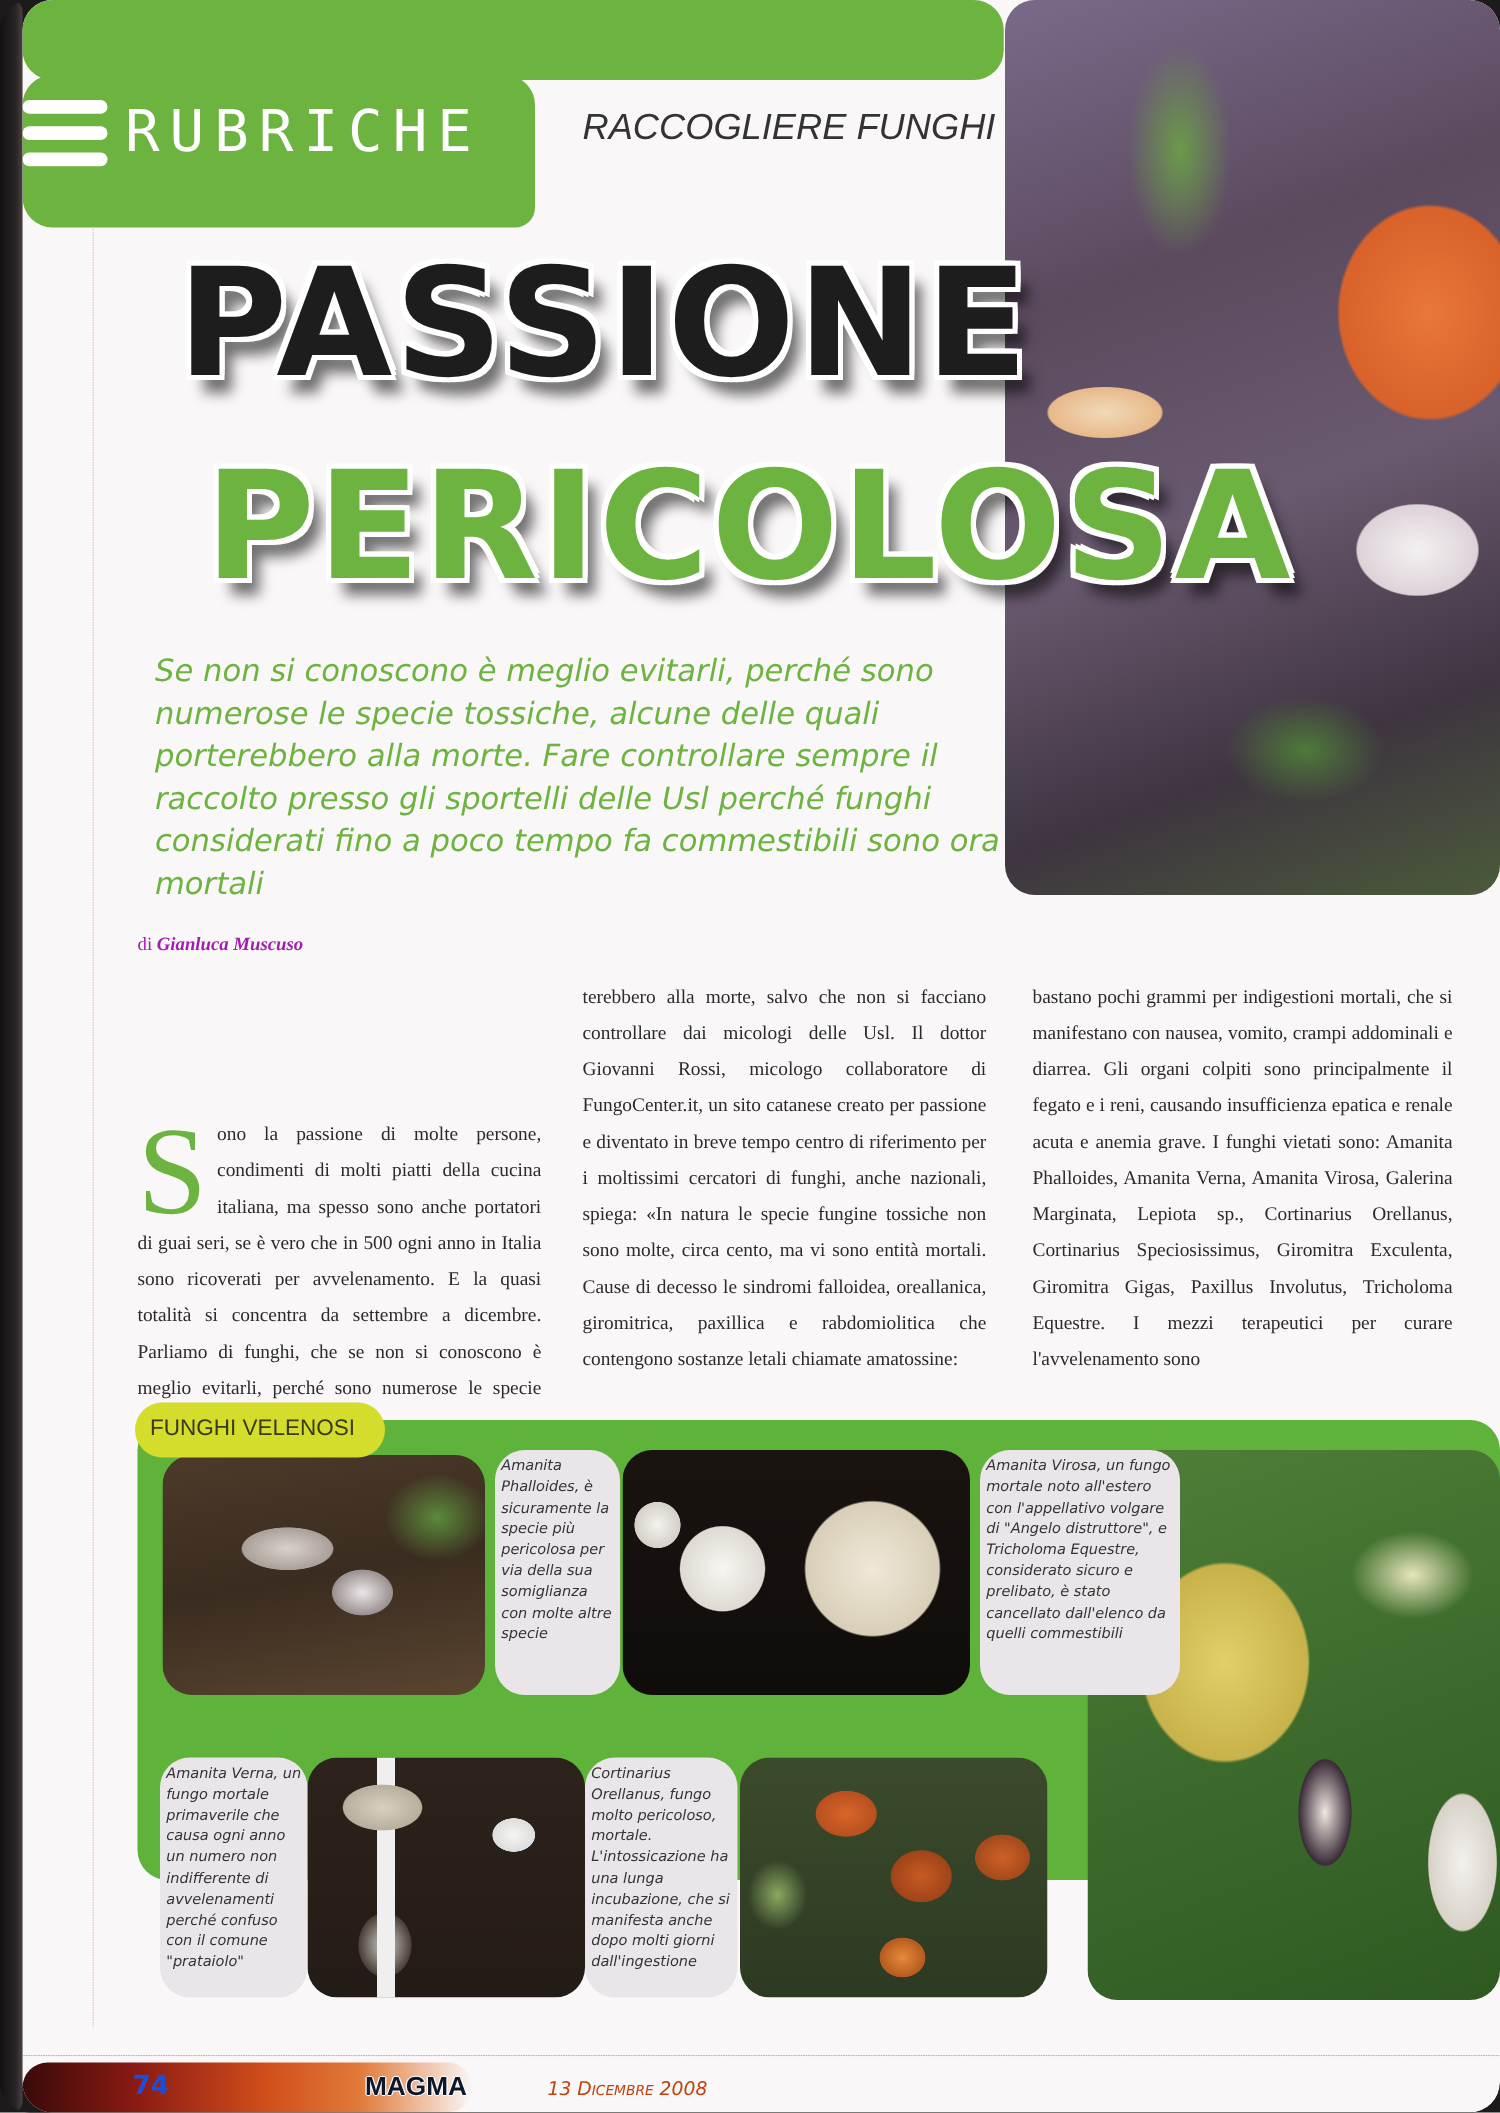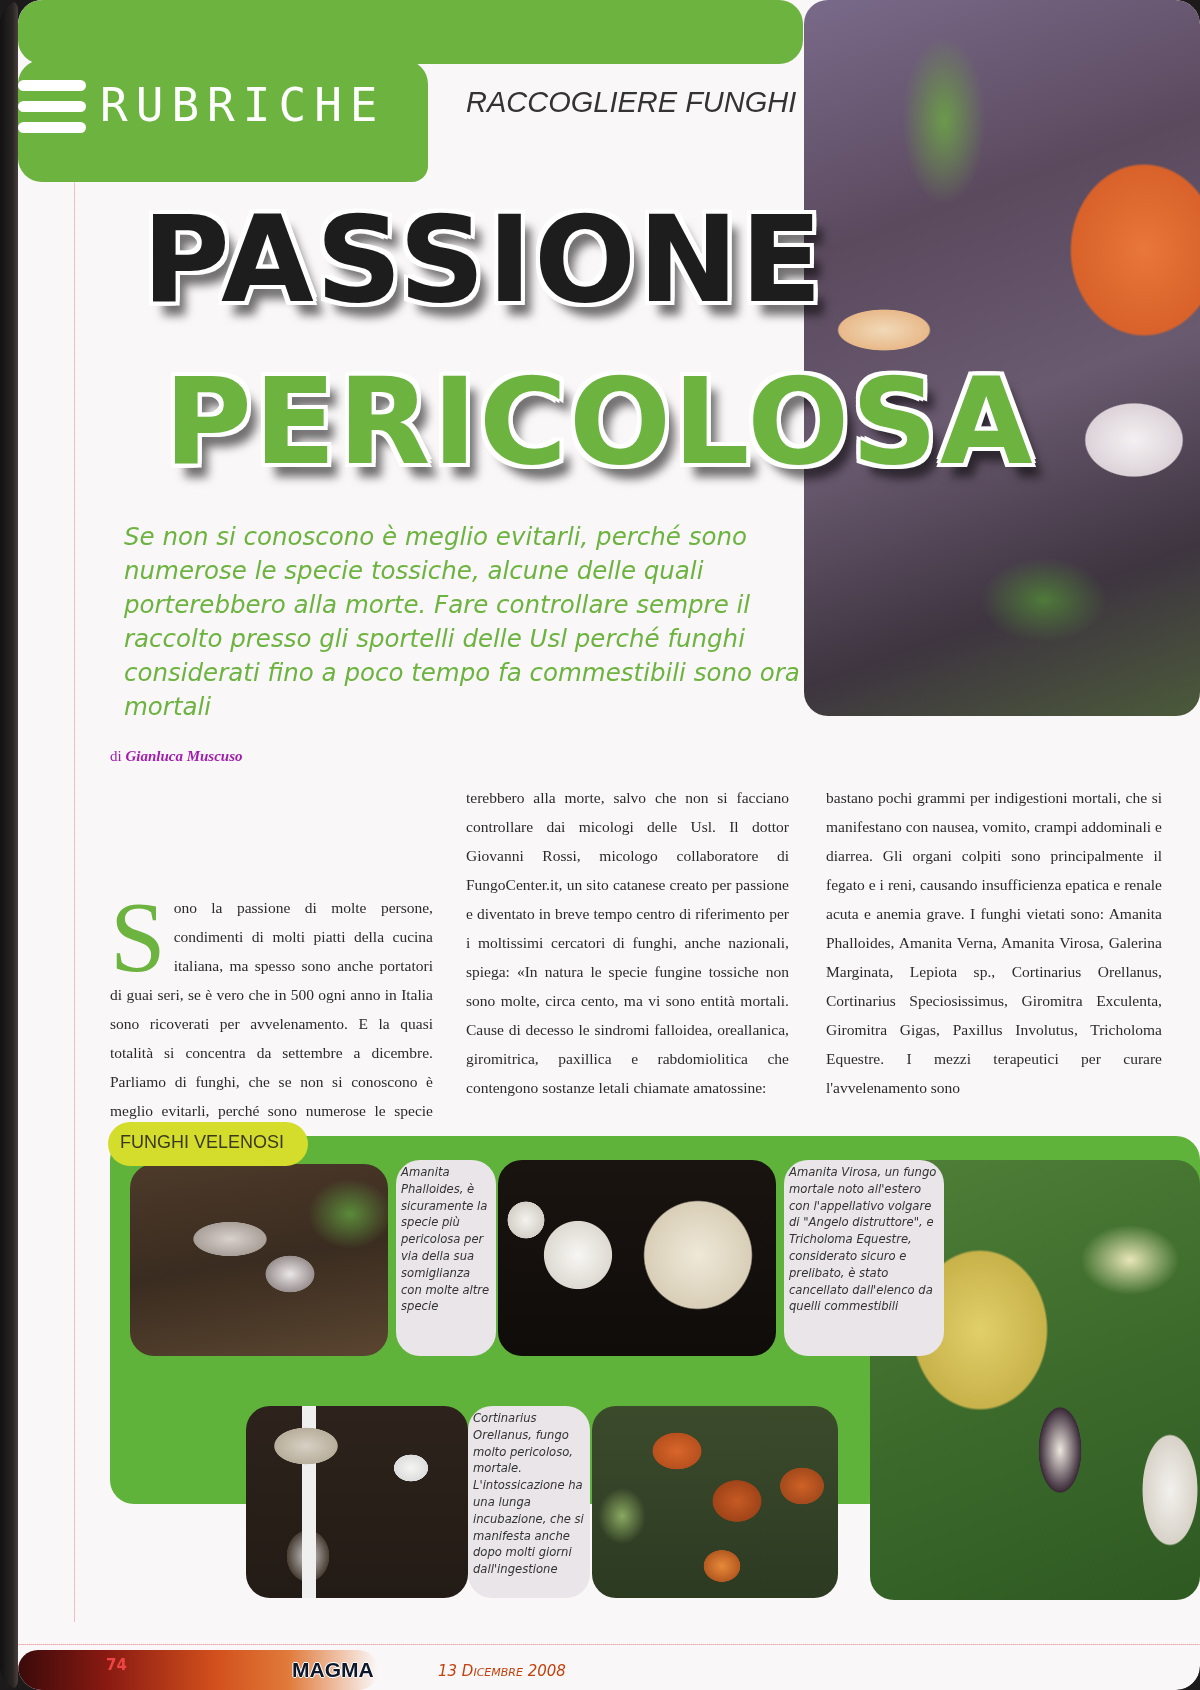--- a/index.html
+++ b/index.html
@@ -89,21 +89,21 @@
       radial-gradient(ellipse 40px 34px at 145px 95px, #c75a24 0, #a04418 60%, transparent 62%),
       radial-gradient(ellipse 36px 30px at 210px 80px, #cf6126 0, #a44a1c 60%, transparent 62%),
       radial-gradient(ellipse 30px 26px at 130px 160px, #e78a3a 0, #b55a20 60%, transparent 62%),
       radial-gradient(ellipse 34px 40px at 30px 110px, #8aa860 0, transparent 70%),
       linear-gradient(180deg, #3c4a2c 0%, #2c3a22 100%); }
 
   
   .footer { position: absolute; left: 0; top: 1650px; width: 1182px; height: 40px; }
   .footer-bg { position: absolute; left: 0; top: 0; width: 360px; height: 40px;
     background: linear-gradient(90deg, #3a0a0a 0%, #8a1a12 25%, #d2501c 55%, #e07a3a 75%, rgba(250,247,248,0) 100%); }
-  .page-num { position: absolute; left: 88px; top: 6px; color: #ef4444; font-family: "DejaVu Sans", sans-serif; font-weight: bold; font-size: 15px; }
+  .page-num { position: absolute; left: 88px; top: 6px; color: #1d4ed8; font-family: "DejaVu Sans", sans-serif; font-weight: bold; font-size: 21px; }
   .mag-name { position: absolute; left: 274px; top: 8px; color: #0f172a; font-family: "Liberation Sans", sans-serif; font-weight: bold; font-size: 21px;
     text-shadow: 1px 0 0 #fff, -1px 0 0 #fff, 0 1px 0 #fff, 0 -1px 0 #fff; }
   .issue-date { position: absolute; left: 420px; top: 12px; color: #c2410c; font-family: "DejaVu Sans", sans-serif; font-style: italic; font-size: 15px; font-variant: small-caps; }
 </style>
 </head>
 <body>
 
 <div class="spine-edge"></div>
 
 <div class="page">
@@ -138,20 +138,21 @@
   </div>
   <div class="col col-2">terebbero alla morte, salvo che non si facciano controllare dai micologi delle Usl. Il dottor Giovanni Rossi, micologo collaboratore di FungoCenter.it, un sito catanese creato per passione e diventato in breve tempo centro di riferimento per i moltissimi cercatori di funghi, anche nazionali, spiega: «In natura le specie fungine tossiche non sono molte, circa cento, ma vi sono entità mortali. Cause di decesso le sindromi falloidea, oreallanica, giromitrica, paxillica e rabdomiolitica che contengono sostanze letali chiamate amatossine:</div>
   <div class="col col-3">bastano pochi grammi per indigestioni mortali, che si manifestano con nausea, vomito, crampi addominali e diarrea. Gli organi colpiti sono principalmente il fegato e i reni, causando insufficienza epatica e renale acuta e anemia grave. I funghi vietati sono: Amanita Phalloides, Amanita Verna, Amanita Virosa, Galerina Marginata, Lepiota sp., Cortinarius Orellanus, Cortinarius Speciosissimus, Giromitra Exculenta, Giromitra Gigas, Paxillus Involutus, Tricholoma Equestre. I mezzi terapeutici per curare l'avvelenamento sono</div>
 
   <div class="gallery">
     <div class="g-photo p1"></div>
     <div class="g-cap c1">Amanita Phalloides, è sicuramente la specie più pericolosa per via della sua somiglianza con molte altre specie</div>
     <div class="g-photo p2"></div>
     <div class="g-photo p3"></div>
     <div class="g-cap c2">Amanita Virosa, un fungo mortale noto all'estero con l'appellativo volgare di "Angelo distruttore", e Tricholoma Equestre, considerato sicuro e prelibato, è stato cancellato dall'elenco da quelli commestibili</div>
+    <div class="g-cap c4">Amanita Verna, un fungo mortale primaverile che causa ogni anno un numero non indifferente di avvelenamenti perché confuso con il comune "prataiolo"</div>
     <div class="g-photo p4"></div>
     <div class="g-cap c5">Cortinarius Orellanus, fungo molto pericoloso, mortale. L'intossicazione ha una lunga incubazione, che si manifesta anche dopo molti giorni dall'ingestione</div>
     <div class="g-photo p5"></div>
   </div>
   <div class="gallery-tag">FUNGHI VELENOSI</div>
 
   <div class="guide-h"></div>
 
   <div class="footer">
     <div class="footer-bg"></div>

